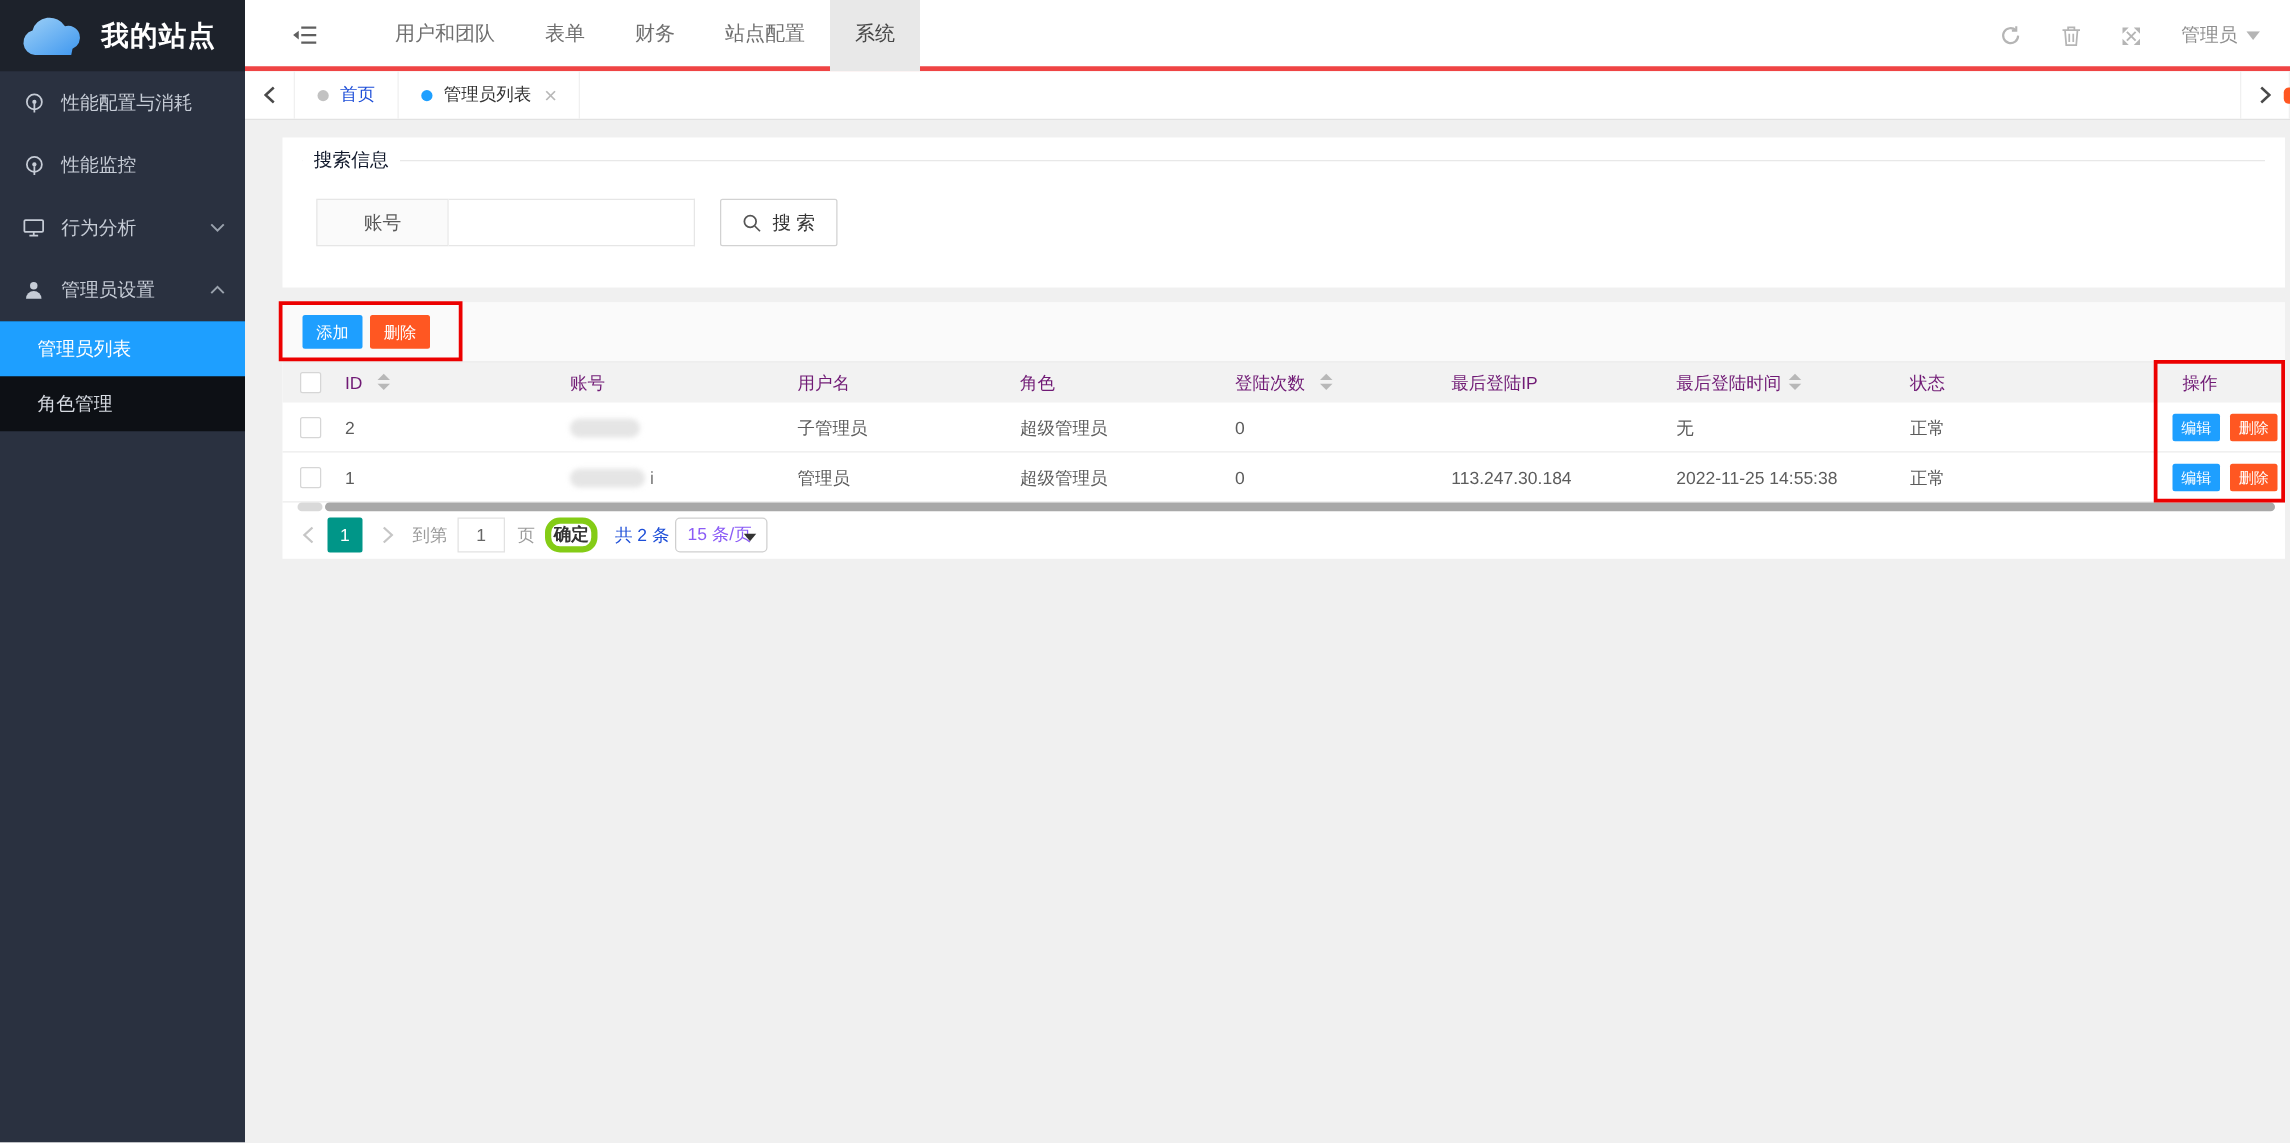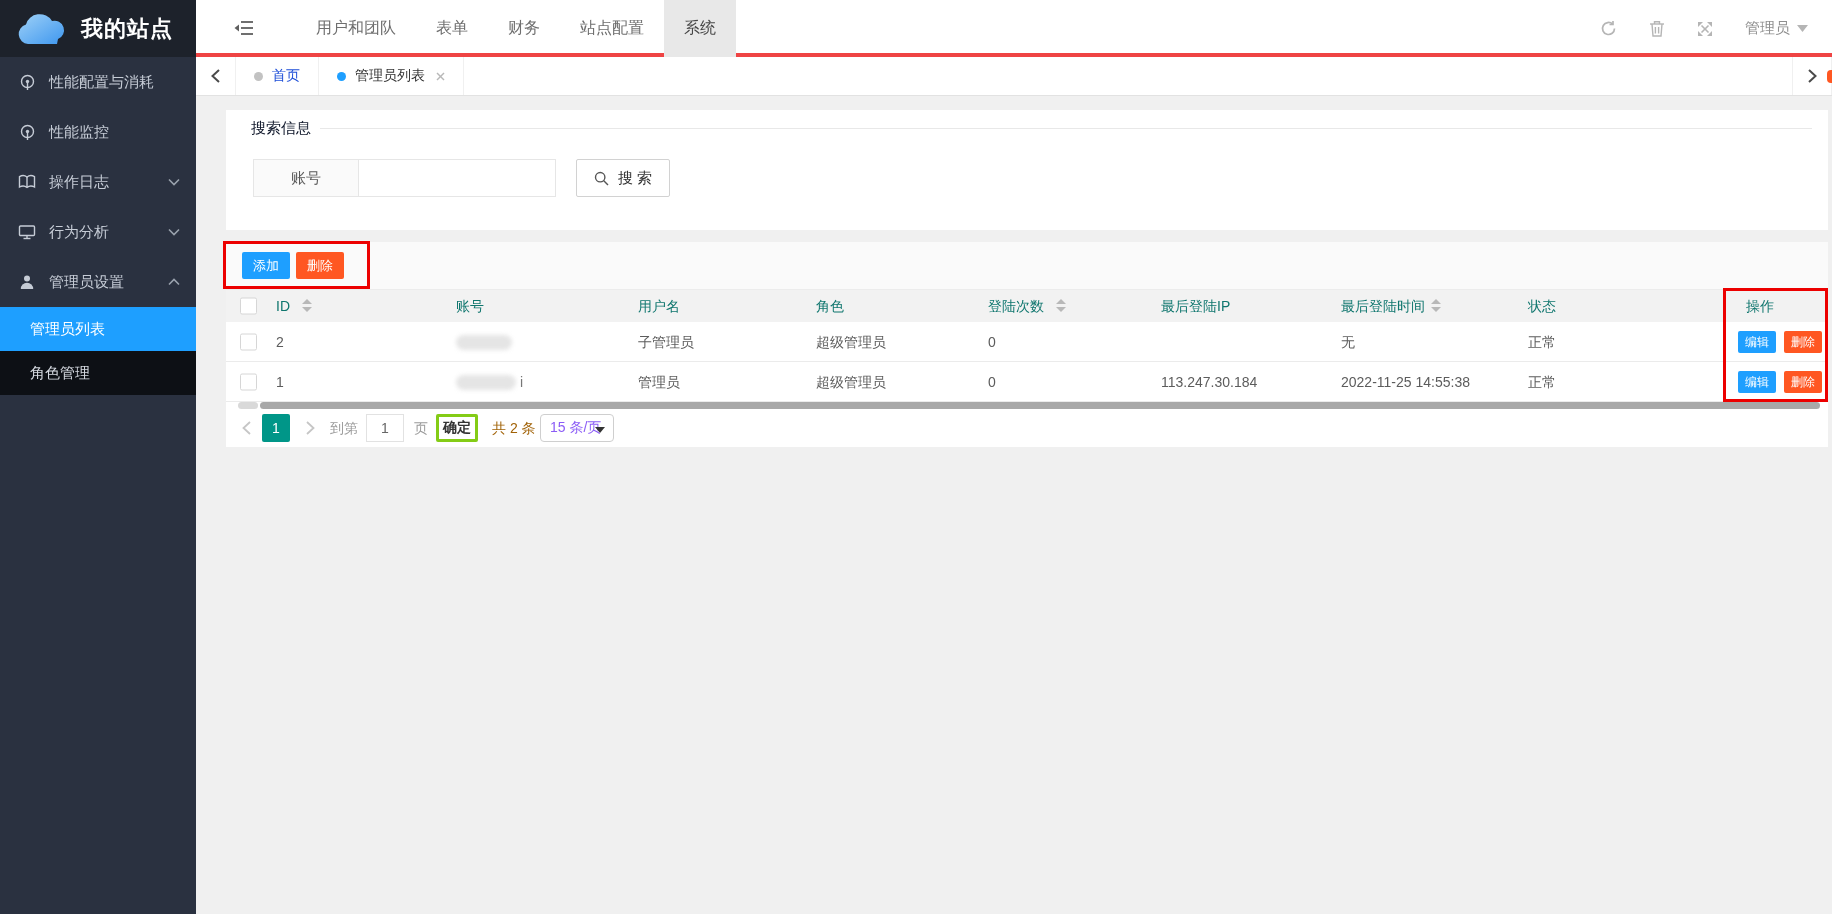--- a/index.html
+++ b/index.html
@@ -72,21 +72,21 @@
   .btn { border:none; border-radius:2px; color:#fff; cursor:pointer; font-family:"Liberation Sans",sans-serif; }
   .btn-add { position:absolute; left:16px; top:10px; height:27px; padding:0 11px; font-size:13px; background:#1e9fff; }
   .btn-del { position:absolute; left:70px; top:10px; height:27px; padding:0 11px; font-size:13px; background:#ff5722; }
   .ann-rect-toolbar { position:absolute; left:-3px; top:-1px; width:147px; height:48px;
                       border:3px solid #ec0000; pointer-events:none; z-index:3; }
   .ann-rect-ops { position:absolute; left:1497px; top:46px; width:105px; height:114px;
                   border:3px solid #ec0000; pointer-events:none; z-index:3; }
 
   
   .thead { position:absolute; left:0; top:47px; right:0; height:33px; background:#f2f2f2; border-top:1px solid #ececec; }
-  .hc { position:absolute; top:0; height:32px; line-height:32px; font-size:14px; color:#0f766e; white-space:nowrap; }
+  .hc { position:absolute; top:0; height:32px; line-height:32px; font-size:14px; color:#701a75; white-space:nowrap; }
   .trow { position:absolute; left:0; right:0; height:40px; border-bottom:1px solid #ebebeb; }
   .trow.r0 { top:80px; } .trow.r1 { top:120px; }
   .tc { position:absolute; top:0; height:40px; line-height:40px; font-size:14px; color:#5c5c5c; white-space:nowrap; }
   .cb { position:absolute; left:14px; top:50%; transform:translateY(-50%); width:17px; height:17px;
         border:1px solid #d6d6d6; border-radius:2px; background:#fff; cursor:pointer; }
   .thead .cb { top:16px; }
   .sort { position:absolute; top:9px; display:flex; flex-direction:column; gap:3px; cursor:pointer; }
   .sort i { width:0; height:0; border-left:5px solid transparent; border-right:5px solid transparent; }
   .sort .up { border-bottom:5px solid #b8b8b8; }
   .sort .dn { border-top:5px solid #b8b8b8; }
@@ -112,23 +112,23 @@
   .pager { position:absolute; left:0; top:168px; right:0; height:37px; font-size:14px; }
   .pg-prev { position:absolute; left:16px; top:11px; cursor:pointer; }
   .pg-next { position:absolute; left:80px; top:11px; cursor:pointer; }
   .pg-cur { position:absolute; left:36px; top:4px; width:28px; height:28px; background:#009688; color:#fff;
             border-radius:2px; text-align:center; line-height:28px; cursor:pointer; }
   .pg-goto-prefix { position:absolute; left:104px; line-height:37px; color:#9b9b9b; }
   .pg-goto-input { position:absolute; left:140px; top:4px; width:38px; height:28px; border:1px solid #e2e2e2;
                    text-align:center; font-size:14px; color:#666; outline:none; font-family:"Liberation Sans",sans-serif; }
   .pg-goto-suffix { position:absolute; left:188px; line-height:37px; color:#9b9b9b; }
   .pg-confirm { position:absolute; left:210px; top:4px; width:42px; height:28px; background:#fff;
-                border:3px solid #84cc16; border-radius:2px; font-size:14px; font-weight:bold; color:#333;
+                border:5px solid #84cc16; border-radius:12px; font-size:14px; font-weight:bold; color:#333;
                 cursor:pointer; font-family:"Liberation Sans",sans-serif; }
-  .pg-total { position:absolute; left:266px; line-height:37px; color:#a16207; }
+  .pg-total { position:absolute; left:266px; line-height:37px; color:#1d4ed8; }
   .pg-size { position:absolute; left:314px; top:4px; width:74px; height:28px; border:1px solid #cfcfcf;
              border-radius:4px; background:#fff; display:flex; align-items:center; padding-left:9px;
              font-size:14px; color:#8b5cf6; cursor:pointer; }
   .pg-size .caret { position:absolute; right:8px; top:12px; width:0; height:0;
                     border-left:5px solid transparent; border-right:5px solid transparent; border-top:6px solid #333; }
 </style>
 </head>
 <body>
 
 <div class="sidebar">
@@ -162,34 +162,20 @@
     <span class="mi-icon">
       <svg width="17" height="17" viewBox="0 0 17 17" fill="none" stroke="#c6ccd6" stroke-width="1.4">
         <circle cx="8.5" cy="7.5" r="6"></circle>
           <circle cx="8.5" cy="7.5" r="1.7" fill="#c6ccd6" stroke="none"></circle>
         <line x1="8.5" y1="9" x2="8.5" y2="16"></line>
       </svg>
     </span>
     <span>性能监控</span>
   </div>
 
-  <div class="menu-item">
-    <span class="mi-icon">
-      <svg width="18" height="16" viewBox="0 0 18 16" fill="none" stroke="#c6ccd6" stroke-width="1.4">
-        <path d="M9 3 C7 1.4 3.6 1.4 1.5 2.6 V13 C3.6 11.8 7 11.8 9 13.4 C11 11.8 14.4 11.8 16.5 13 V2.6 C14.4 1.4 11 1.4 9 3 Z"></path>
-        <line x1="9" y1="3" x2="9" y2="13.2"></line>
-      </svg>
-    </span>
-    <span>操作日志</span>
-    <span class="chev">
-      <svg width="12" height="8" viewBox="0 0 12 8" fill="none" stroke="#9aa2ad" stroke-width="1.6">
-          <path d="M1 1.5l5 5 5-5"></path>
-        </svg>
-    </span>
-  </div>
 
   <div class="menu-item">
     <span class="mi-icon">
       <svg width="18" height="16" viewBox="0 0 18 16" fill="none" stroke="#c6ccd6" stroke-width="1.4">
         <rect x="1.5" y="2" width="15" height="9.5" rx="1"></rect>
         <line x1="9" y1="11.5" x2="9" y2="14.5"></line>
           <line x1="5.5" y1="14.5" x2="12.5" y2="14.5"></line>
       </svg>
     </span>
     <span>行为分析</span>

